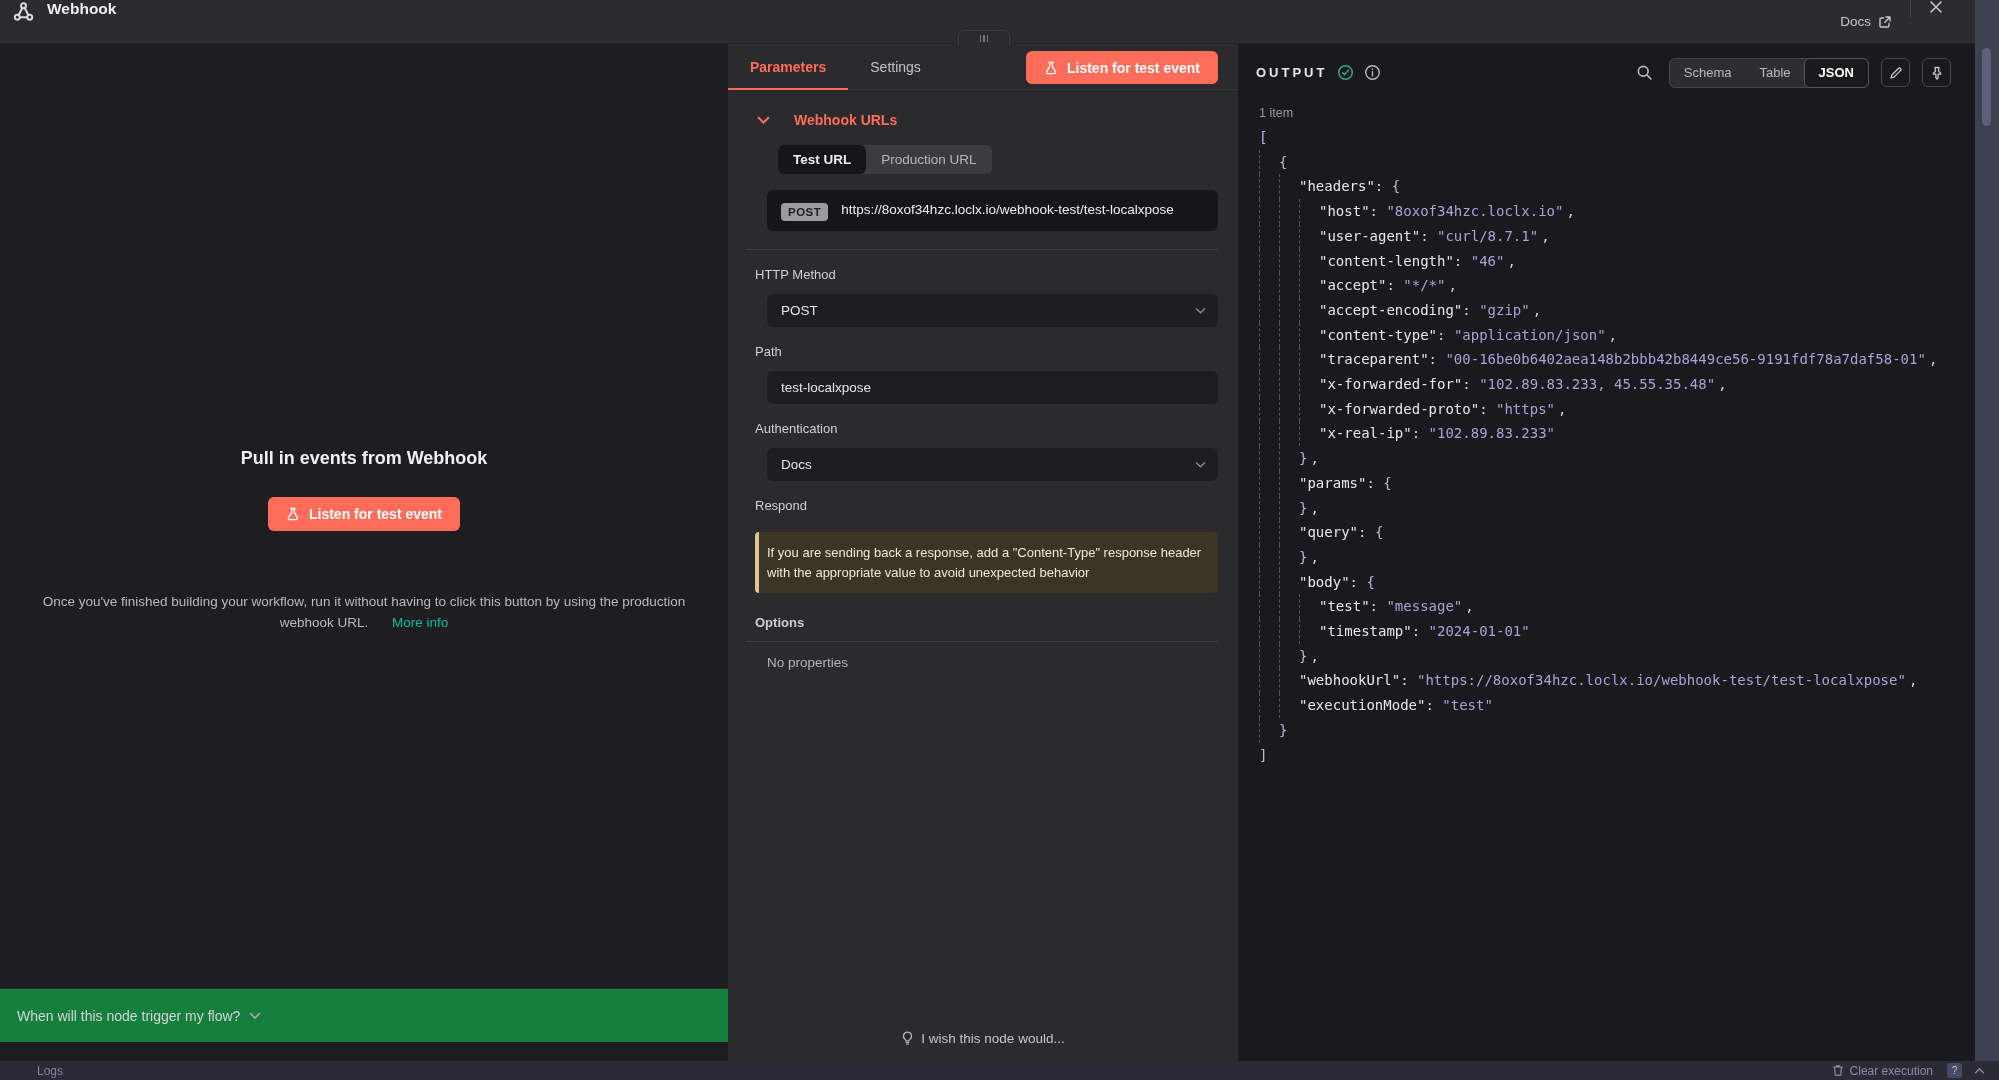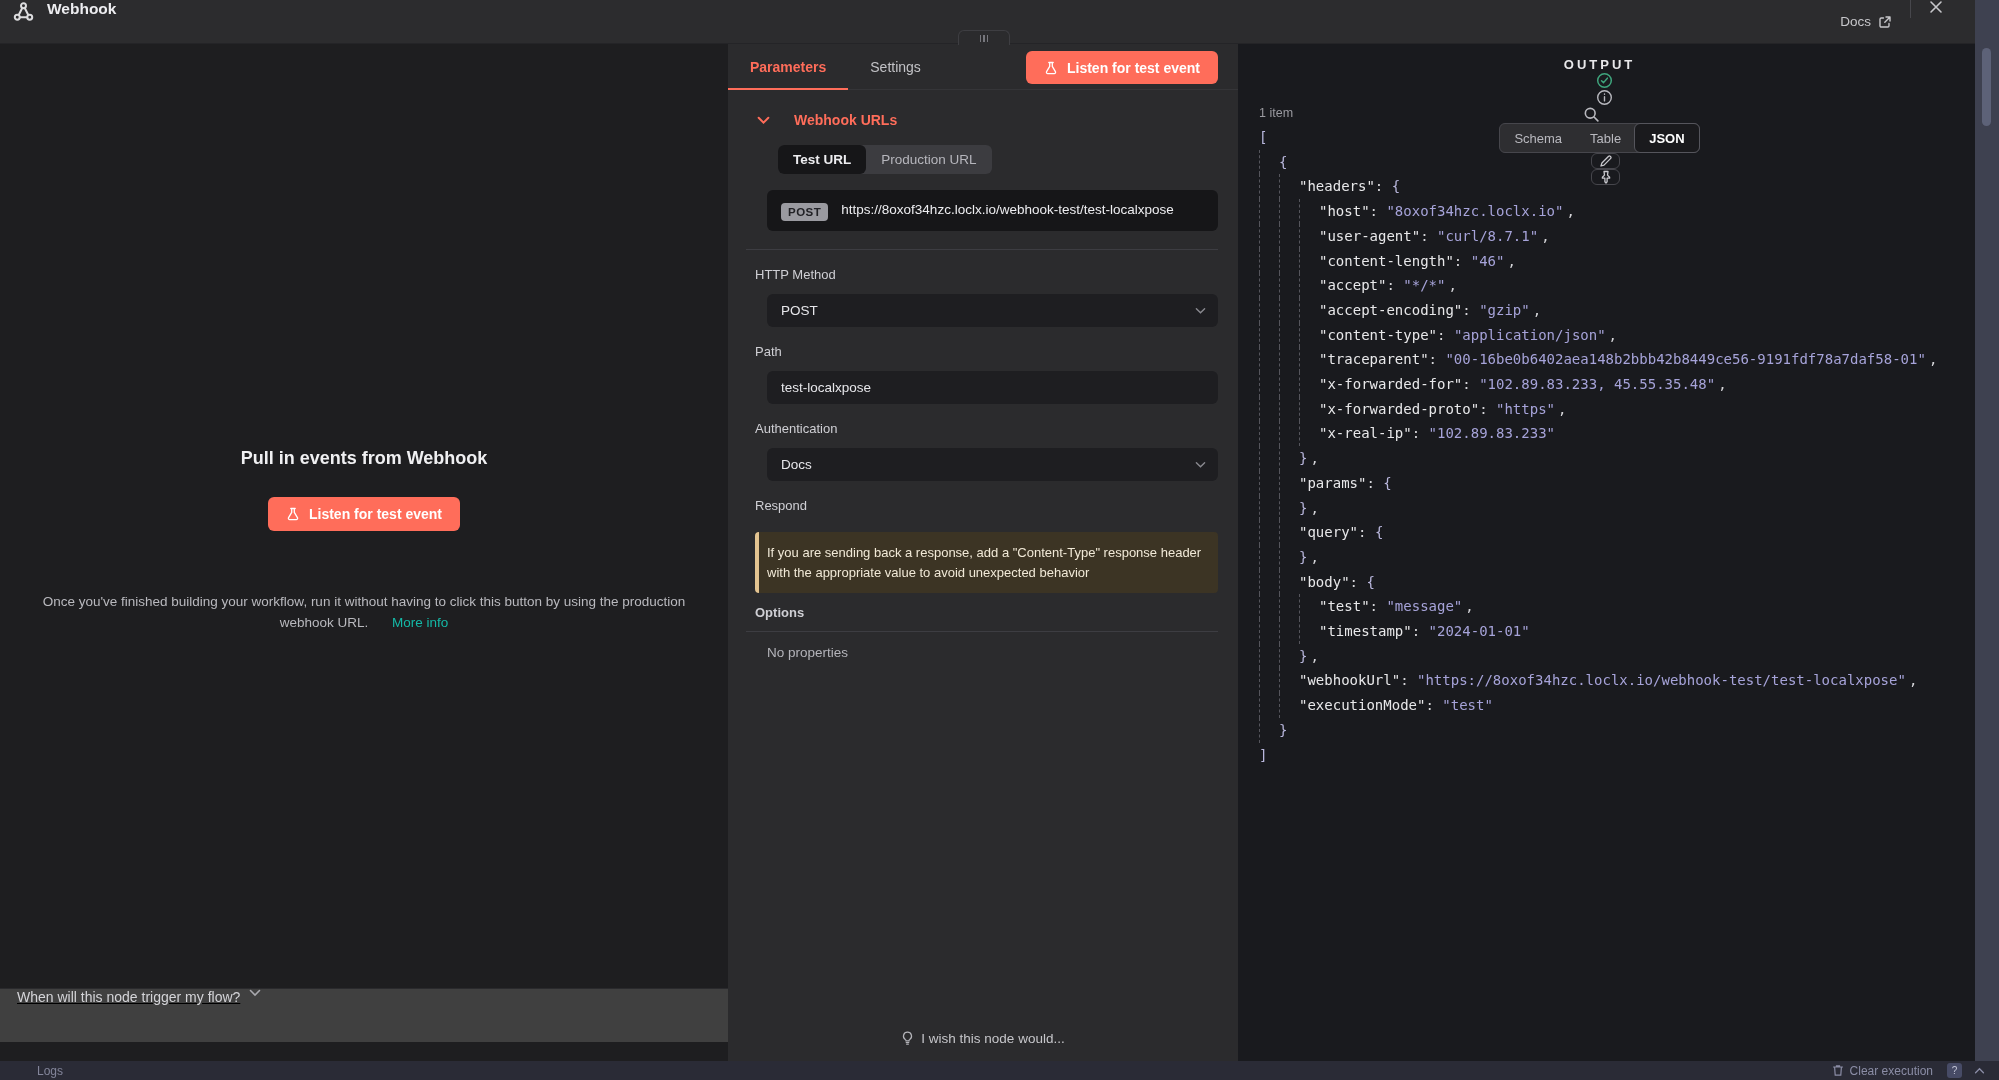--- a/index.html
+++ b/index.html
@@ -36,22 +36,22 @@
   .output-panel { position:absolute; left:1238px; top:44px; width:737px; bottom:0; background:#191a1e; }
 
   
   .input-center { position:absolute; left:0; top:404px; width:100%; text-align:center; }
   .input-center h2 { font-size:18px; font-weight:700; color:#f0f0f2; }
   .btn-listen { display:inline-flex; align-items:center; gap:9px; background:#ff6d5a; color:#fff;
     font-size:14px; font-weight:600; border:none; border-radius:6px; height:34px; padding:0 18px; cursor:pointer; }
   .input-center .btn-listen { margin-top:28px; }
   .input-desc { margin:60px auto 0; width:684px; font-size:13.5px; line-height:1.58; color:#b9b9be; }
   .input-desc .more { color:#14b8a6; cursor:pointer;margin-left:20px; }
-  .input-footer { position:absolute; left:0; right:0; bottom:19px; height:54px; background:#404040;
-    border-top:1px solid #2a2a2d; display:flex; padding-left:17px; gap:9px; cursor:pointer;text-decoration:underline; }
+  .input-footer { position:absolute; left:0; right:0; bottom:19px; height:54px; background:#15803d;
+    border-top:1px solid #2a2a2d; display:flex; align-items:center; padding-left:17px; gap:9px; cursor:pointer; }
   .input-footer span { color:#d4d4d8; font-size:14px; }
   .input-footer .chev { color:#a9a9ae; display:flex; }
 
   
   .tabs-row { height:46px; display:flex; align-items:center; border-bottom:1px solid #353538; position:relative; }
   .tab { font-size:14px; padding:0 22px; height:100%; display:flex; align-items:center; cursor:pointer; position:relative; }
   .tab.active { color:#ff6d5a; font-weight:600; }
   .tab.inactive { color:#c2c2c6; }
   .tab.active::after { content:""; position:absolute; left:0; right:0; bottom:-1px; height:2px; background:#ff6d5a; }
   .tabs-row .btn-listen { position:absolute; right:20px; top:7px; height:33px; }
@@ -76,32 +76,32 @@
   .field-label { margin:17px 0 0 9px; color:#cfcfd4; font-size:13px; }
   .field-select, .field-input { margin:12px 0 0 21px; height:33px; background:#1e1e21; border-radius:6px;
     display:flex; align-items:center; padding:0 14px; position:relative; cursor:pointer; }
   .field-select .val, .field-input input { color:#e6e6ea; font-size:13.5px; }
   .field-input input { background:transparent; border:none; outline:none; width:100%; font-family:inherit; }
   .field-select .chev { position:absolute; right:12px; color:#8a8a90; display:flex; }
 
   .notice { margin:19px 0 0 9px; background:#3c3424; border-left:4px solid #e3c491; border-radius:4px;
     padding:11px 8px; color:#f1e9d7; font-size:13px; line-height:1.5; }
 
-  .options-label { margin:12px 0 0 9px; color:#cfcfd4; font-size:13px; font-weight:700; }
+  .options-label { margin:22px 0 0 9px; color:#cfcfd4; font-size:13px; font-weight:700; }
   .no-props { margin:13px 0 0 21px; color:#b4b4ba; font-size:13.5px; }
   .btn-addopt { margin:15px 0 0 21px; height:35px; background:#47474b; border-radius:6px; border:none; width:449px;
     color:#ededf0; font-size:13.5px; position:relative; cursor:pointer; }
   .btn-addopt .chev { position:absolute; right:12px; top:11px; color:#c3c3c8; }
 
   .wish-row { position:absolute; left:0; right:0; bottom:15px; display:flex; align-items:center; justify-content:center;
     gap:7px; color:#c6c6ca; font-size:13.5px; cursor:pointer; }
   .wish-row .bulb { display:flex; color:#b4b4b9; }
 
   
-  .out-header { display:flex; align-items:center; padding:13px 32px 0 18px; height:44px;flex-direction:column; }
+  .out-header { display:flex; align-items:center; padding:13px 24px 0 18px; height:44px; }
   .out-title { color:#e8e8ea; font-size:13px; font-weight:700; letter-spacing:3px; }
   .out-ico { margin-left:10px; display:flex; }
   .out-spacer { flex:1; }
   .search-btn { color:#b9b9bf; display:flex; margin-right:16px; cursor:pointer; }
   .view-toggle { display:flex; align-items:center; background:#2e2e31; border:1px solid #46464c; border-radius:6px; height:30px; }
   .view-toggle .v { font-size:13px; color:#b9b9bf; padding:0 14px; height:100%; display:flex; align-items:center;
     border-radius:6px; cursor:pointer; }
   .view-toggle .v.on { background:#1a1a1d; border:1px solid #55555c; color:#fff; font-weight:600; margin:-1px; height:30px; }
   .icon-btn { width:29px; height:29px; border:1px solid #46464c; border-radius:6px; background:transparent;
     color:#c9c9ce; display:flex; align-items:center; justify-content:center; margin-left:12px; cursor:pointer; }

